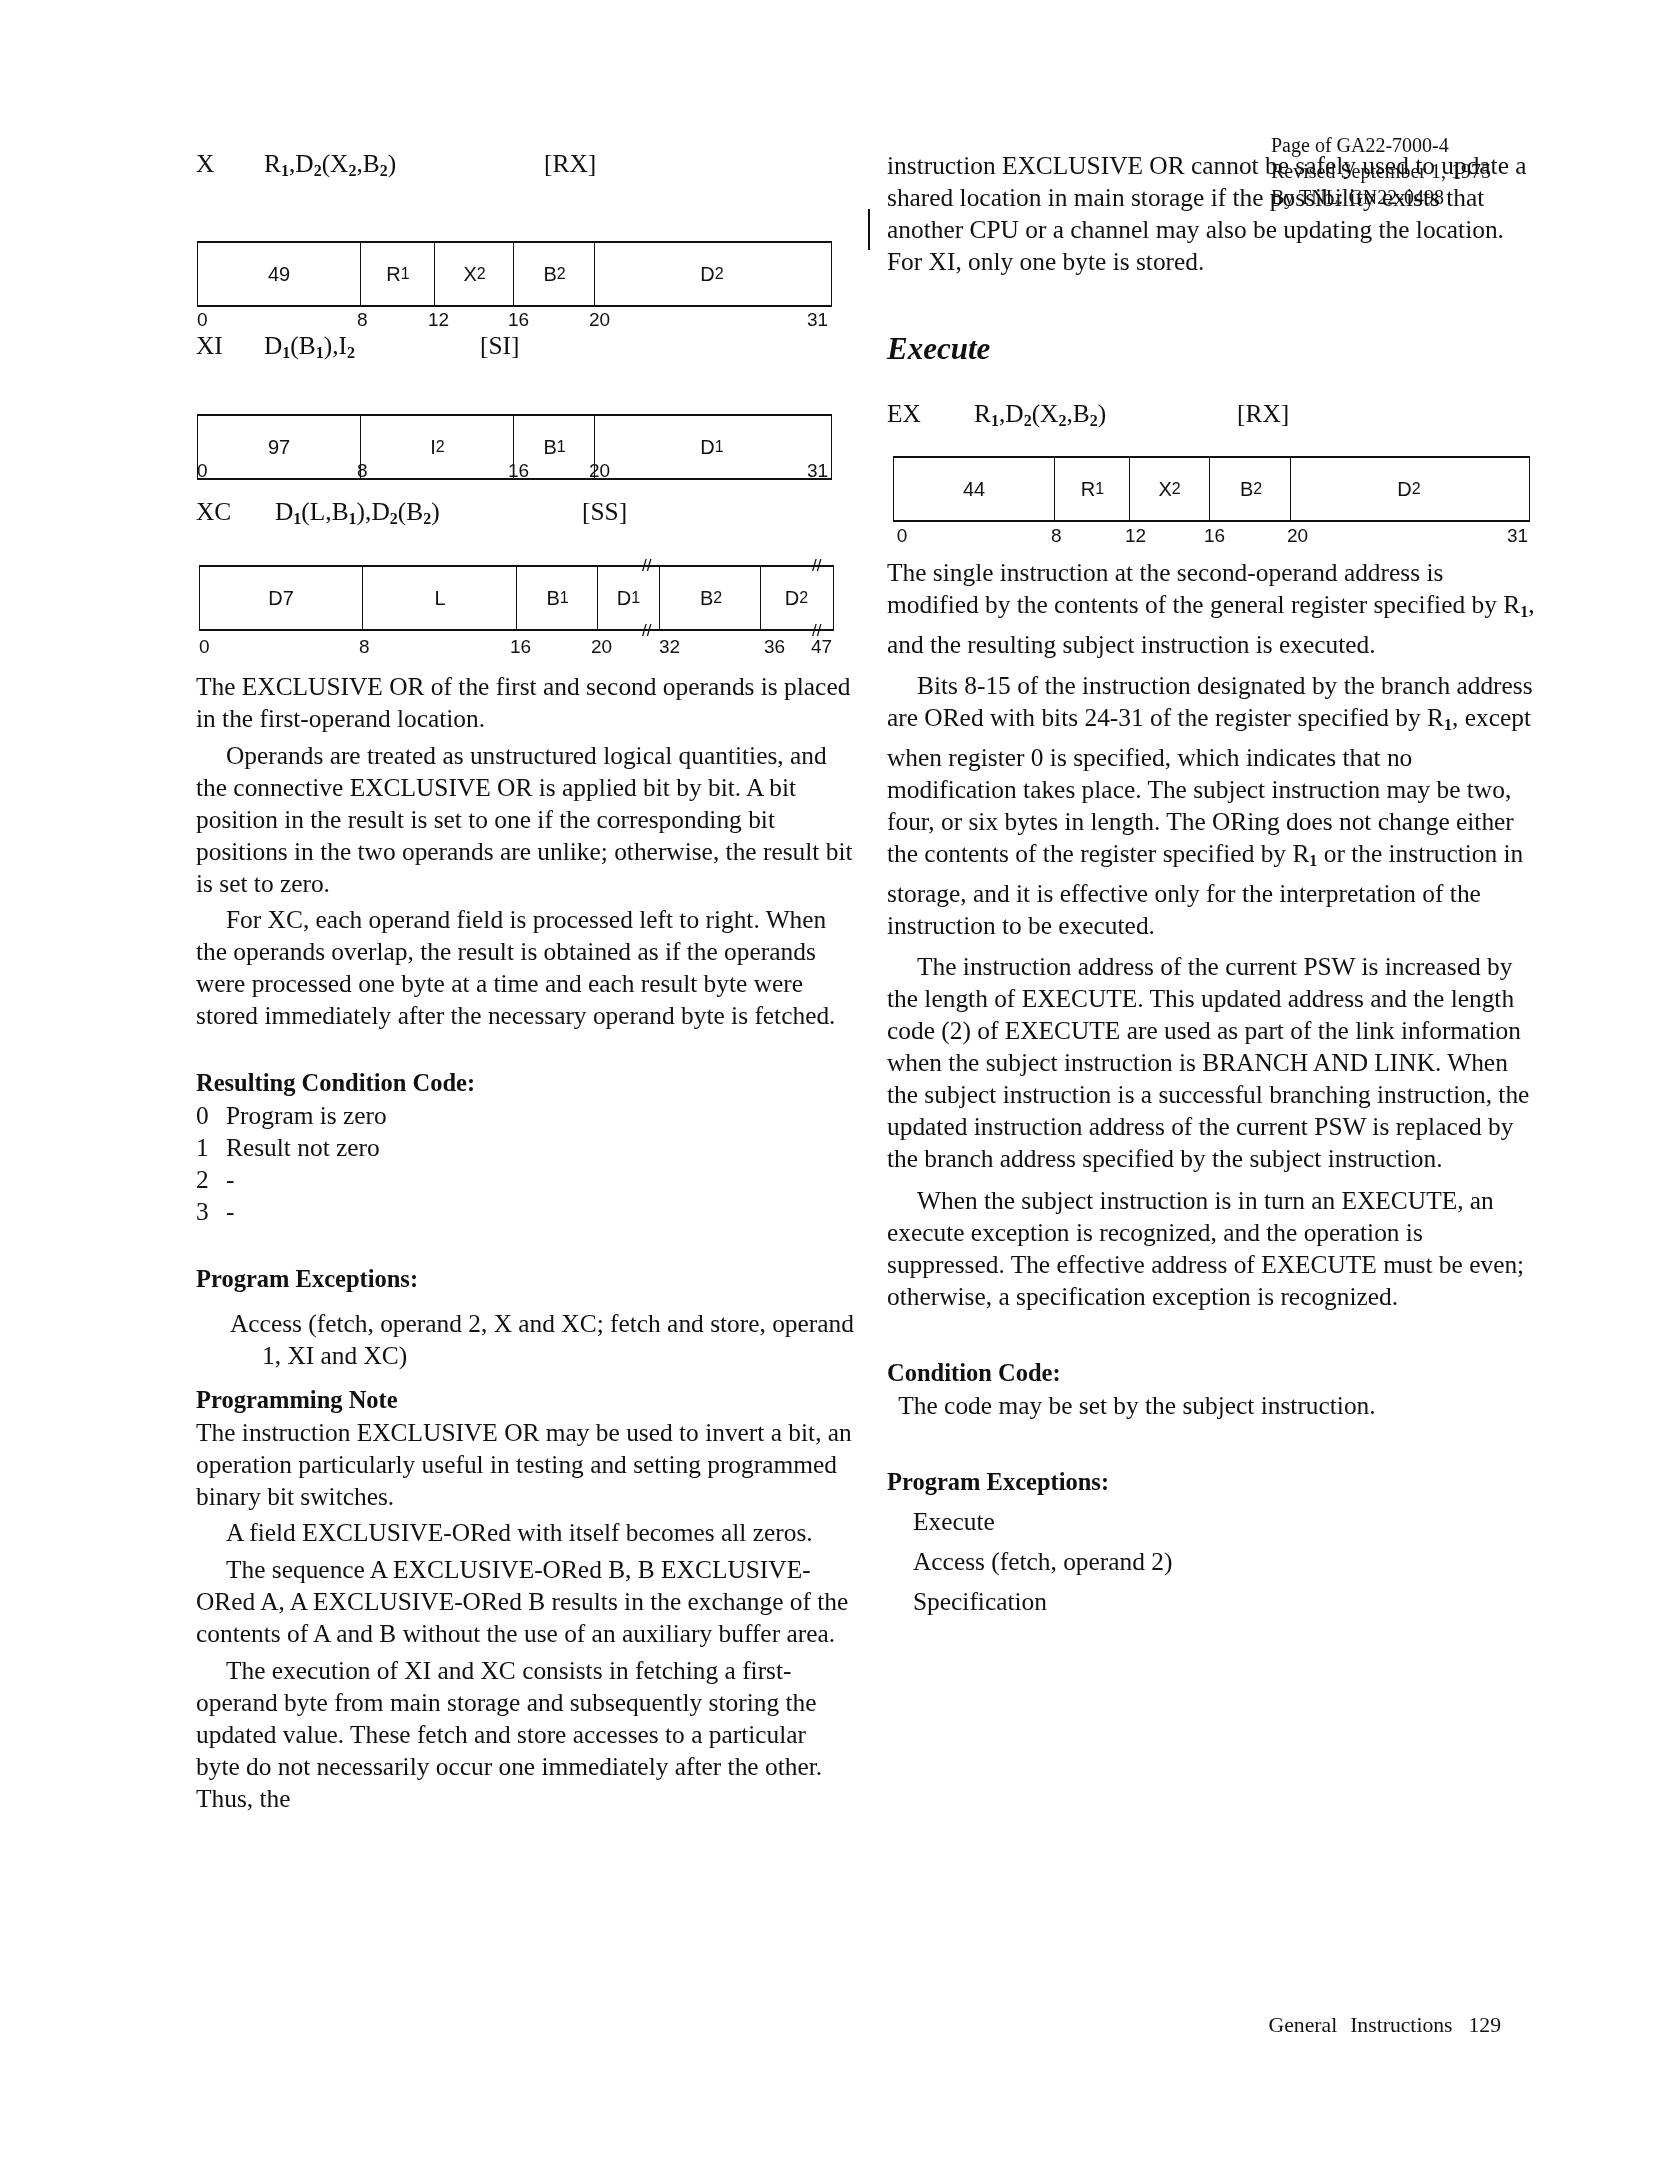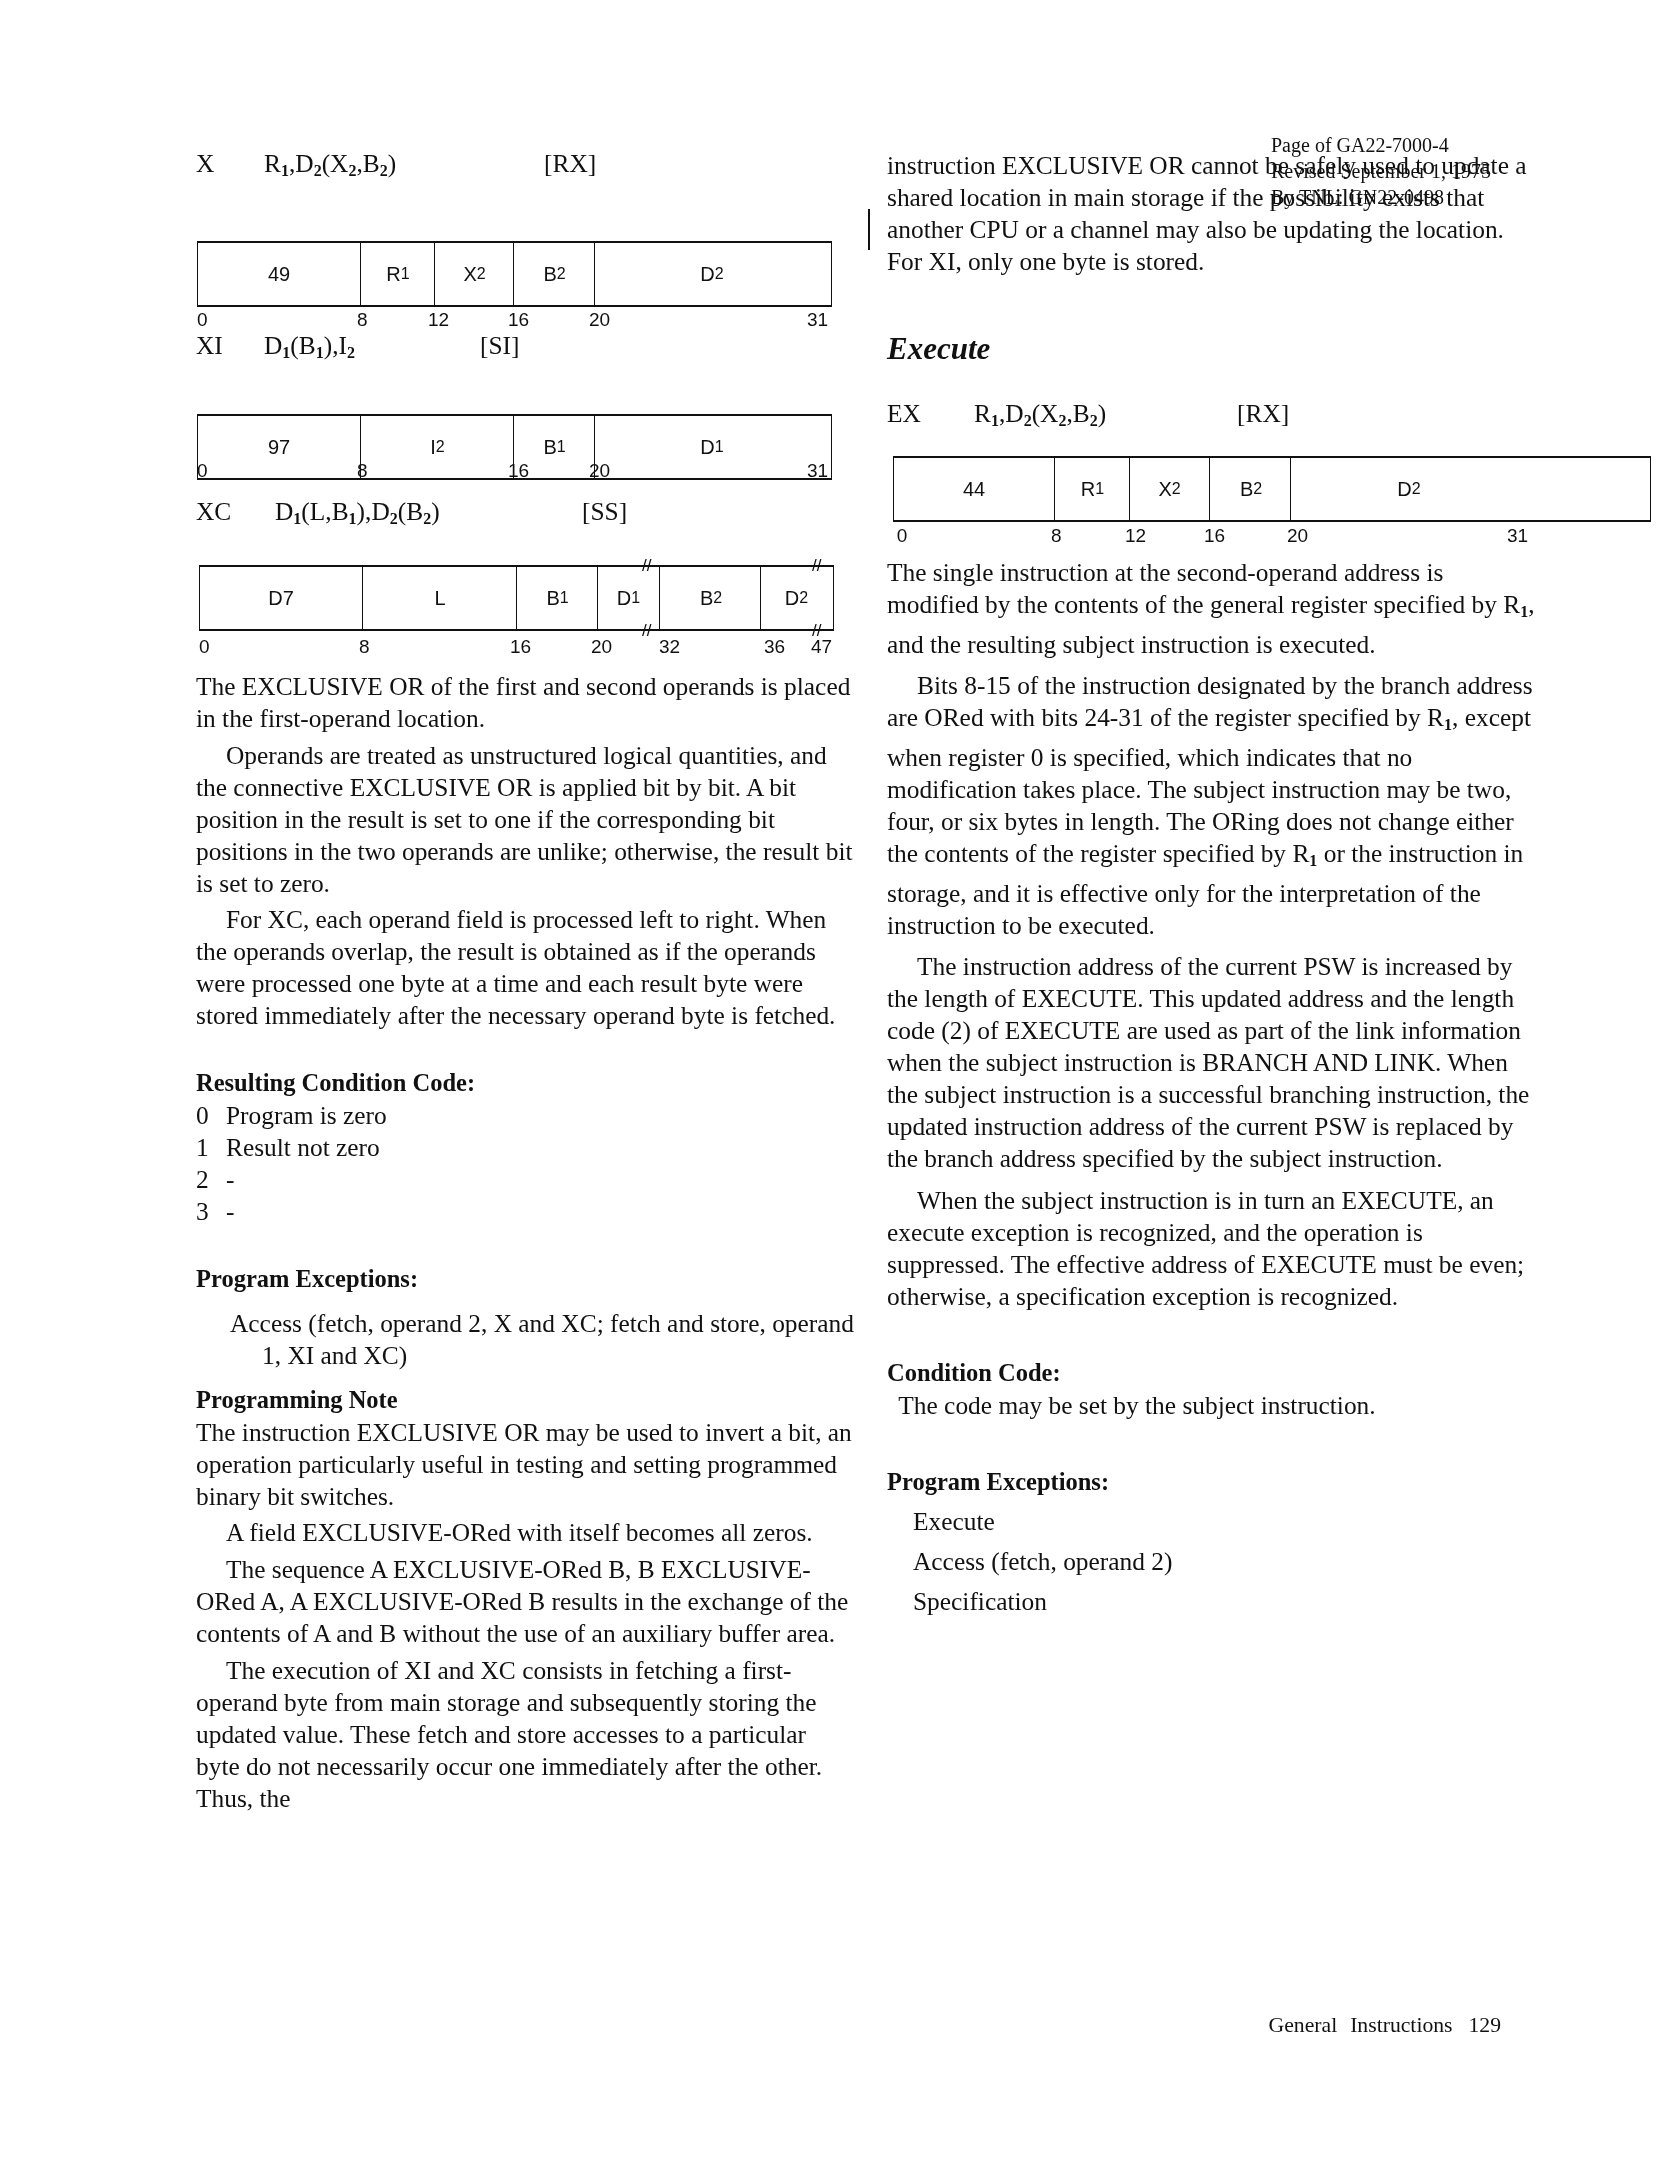--- a/index.html
+++ b/index.html
@@ -172,21 +172,21 @@
 <div class="col" style="left:887px; top:149px; width:650px;">
   <p>instruction EXCLUSIVE OR cannot be safely used to update a shared location in main storage if the possibility exists that another CPU or a channel may also be updating the location. For XI, only one byte is stored.</p>
 </div>
 <div class="abs ehead" style="left:887px; top:331px;">Execute</div>
 
 <div class="fmt" style="left:887px; top:399px; width:640px;">
   <span style="left:0">EX</span>
   <span style="left:87px"><span style="position:static">R</span><sub>1</sub><span style="position:static">,D</span><sub>2</sub><span style="position:static">(X</span><sub>2</sub><span style="position:static">,B</span><sub>2</sub><span style="position:static">)</span></span>
   <span style="left:350px">[RX]</span>
 </div>
-<div class="box" style="left:893px; top:456px; width:758px;">
+<div class="box" style="left:893px; top:456px; width:637px;">
   <div class="cell" style="left:0; width:160px;">
       <span>44</span>
     </div>
   <div class="cell" style="left:160px; width:75px;">
       <span>R</span>
       <sub>1</sub>
     </div>
   <div class="cell" style="left:235px; width:79px;">
       <span>X</span>
       <sub>2</sub>

